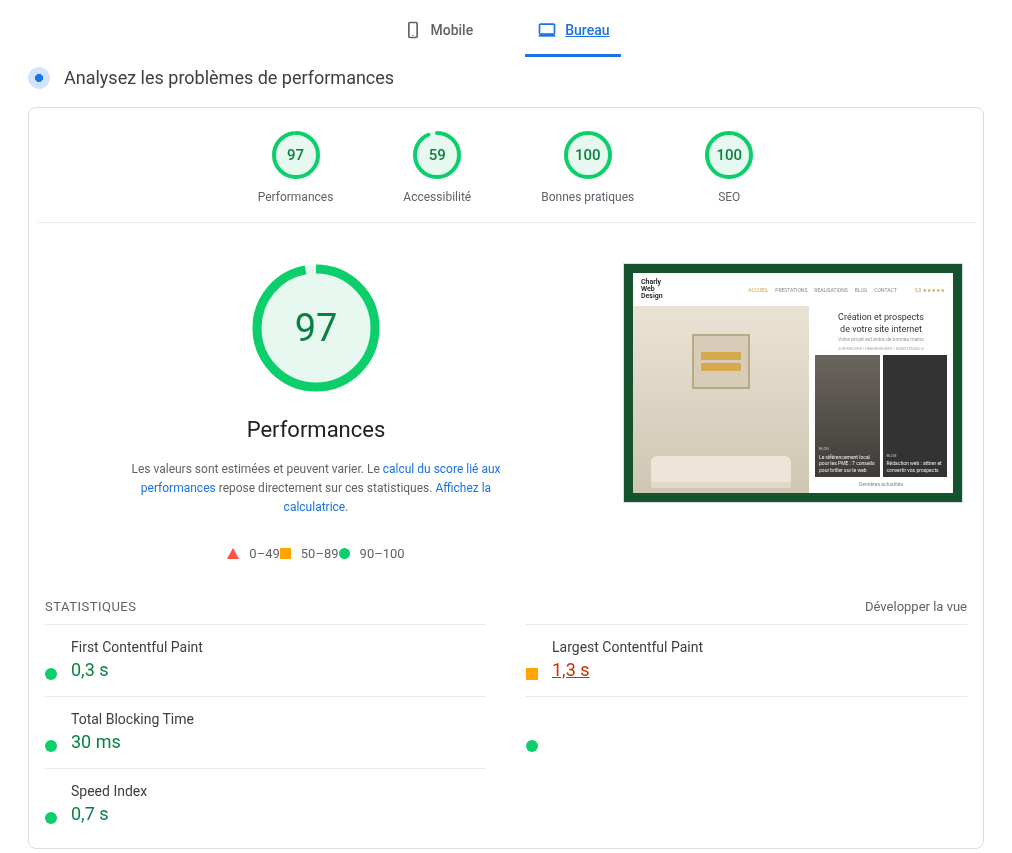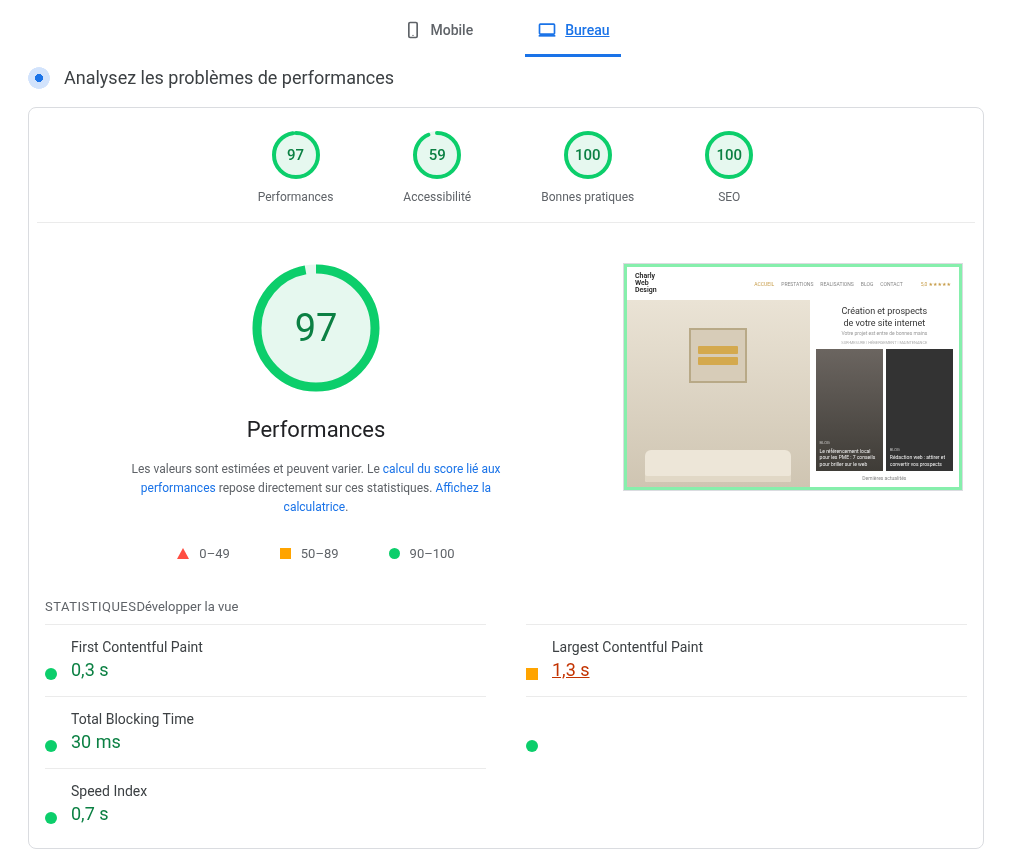--- a/index.html
+++ b/index.html
@@ -31,27 +31,27 @@
     
     .detail-row { display: flex; gap: 40px; padding: 40px 20px 24px; align-items: flex-start; }
     .detail-left { flex: 1; display: flex; flex-direction: column; align-items: center; }
     .big-gauge { position: relative; width: 130px; height: 130px; }
     .big-gauge svg { transform: rotate(-90deg); }
     .big-value { position: absolute; inset: 0; display: flex; align-items: center; justify-content: center; font-size: 38px; font-weight: 400; color: #0b8043; }
     .big-title { font-size: 22px; color: #202124; margin-top: 24px; }
     .disclaimer { font-size: 12px; color: #5f6368; text-align: center; margin-top: 18px; line-height: 1.6; max-width: 400px; }
     .disclaimer .link { color: #1a73e8; cursor: pointer; }
     
-    .legend { display: flex; gap: 50px; justify-content: center; margin-top: 28px; font-size: 13px; color: #5f6368; }
+    .legend { display: flex; justify-content: center; margin-top: 28px; font-size: 13px; color: #5f6368; }
     .legend-item { display: flex; align-items: center; gap: 10px; }
     .triangle { width: 0; height: 0; border-left: 6px solid transparent; border-right: 6px solid transparent; border-bottom: 11px solid #ff4e42; }
     .square { width: 11px; height: 11px; background: #ffa400; }
     .circle { width: 11px; height: 11px; background: #0cce6b; border-radius: 50%; }
     
-    .thumb { width: 340px; border: 1px solid #dadce0; padding: 3px; background:#86efac;}
+    .thumb { width: 340px; border: 1px solid #dadce0; padding: 9px; background:#14532d;}
     .thumb-inner { height: 220px; background: #f6f4ef; display:flex; flex-direction:column;}
     .thumb-header { background:#fff; padding:6px 8px; display:flex; align-items:center; gap:10px; font-size:6px; color:#555;}
     .thumb-logo { display:flex; flex-direction:column; line-height:1; font-weight:600; font-size:7px; color:#222;}
     .thumb-nav { display:flex; gap:7px; font-size:5px; margin-left:auto; color:#888;}
     .thumb-nav span:first-child{color:#c9a050;}
     .thumb-stars { color:#c9a050; font-size:5px; margin-left:8px;}
     .thumb-hero { flex:1; position:relative; background:linear-gradient(180deg,#e5ddd0,#d8cfbf); display:flex;}
     .thumb-room { flex:1; position:relative; background:linear-gradient(180deg,#eae3d5,#cfc5b2);}
     .thumb-frame { position:absolute; left:50%; top:15%; transform:translateX(-50%); width:58px; height:55px; background:#d7ccb8; border:2px solid #b8a987; display:flex; flex-direction:column; align-items:center; justify-content:center; gap:3px;}
     .thumb-btn { width:40px; height:8px; background:#d4a94e; border-radius:1px;}
@@ -59,21 +59,21 @@
     .thumb-side { width:45%; background:#fff; padding:6px; font-size:6px; color:#444; display:flex; flex-direction:column;}
     .thumb-title { font-size:9px; color:#333; text-align:center; margin-bottom:2px;}
     .thumb-sub { font-size:5px; color:#999; text-align:center; margin-bottom:4px;}
     .thumb-meta { font-size:4px; color:#aaa; text-align:center; margin-bottom:4px;}
     .thumb-cards { display:flex; gap:3px; flex:1;}
     .thumb-card { flex:1; background:#333; color:#eee; padding:4px; font-size:5px; display:flex; flex-direction:column; justify-content:flex-end; line-height:1.3;}
     .thumb-card:first-child{background:linear-gradient(#6b6560,#3f3c37);}
     .thumb-card-tag{font-size:4px;opacity:.7;margin-bottom:2px;}
     .thumb-footer{font-size:5px; color:#888; text-align:center; padding-top:4px;}
     
-    .stats-header { display:flex; justify-content:flex-start; align-items:center; padding: 14px 16px 10px; }
+    .stats-header { display:flex; justify-content:space-between; align-items:center; padding: 14px 16px 10px; }
     .stats-title { font-size: 13px; color: #5f6368; letter-spacing: 0.5px; }
     .expand-link { font-size: 13px; color: #5f6368; cursor:pointer; }
     
     .metrics { display:grid; grid-template-columns: 1fr 1fr; gap: 0 40px; padding: 0 16px; }
     .metric { border-top: 1px solid #ebebeb; padding: 14px 0 16px 0; display:flex; align-items:flex-end; gap: 14px;}
     .metric-dot { width:12px; height:12px; border-radius:50%; margin-top:4px; flex-shrink:0;}
     .metric-dot.green{background:#0cce6b;}
     .metric-dot.orange{width:12px;height:12px;border-radius:0;background:#ffa400;}
     .metric-body { display:flex; flex-direction:column; gap:4px;}
     .metric-name { font-size: 14px; color: #3c4043; }

